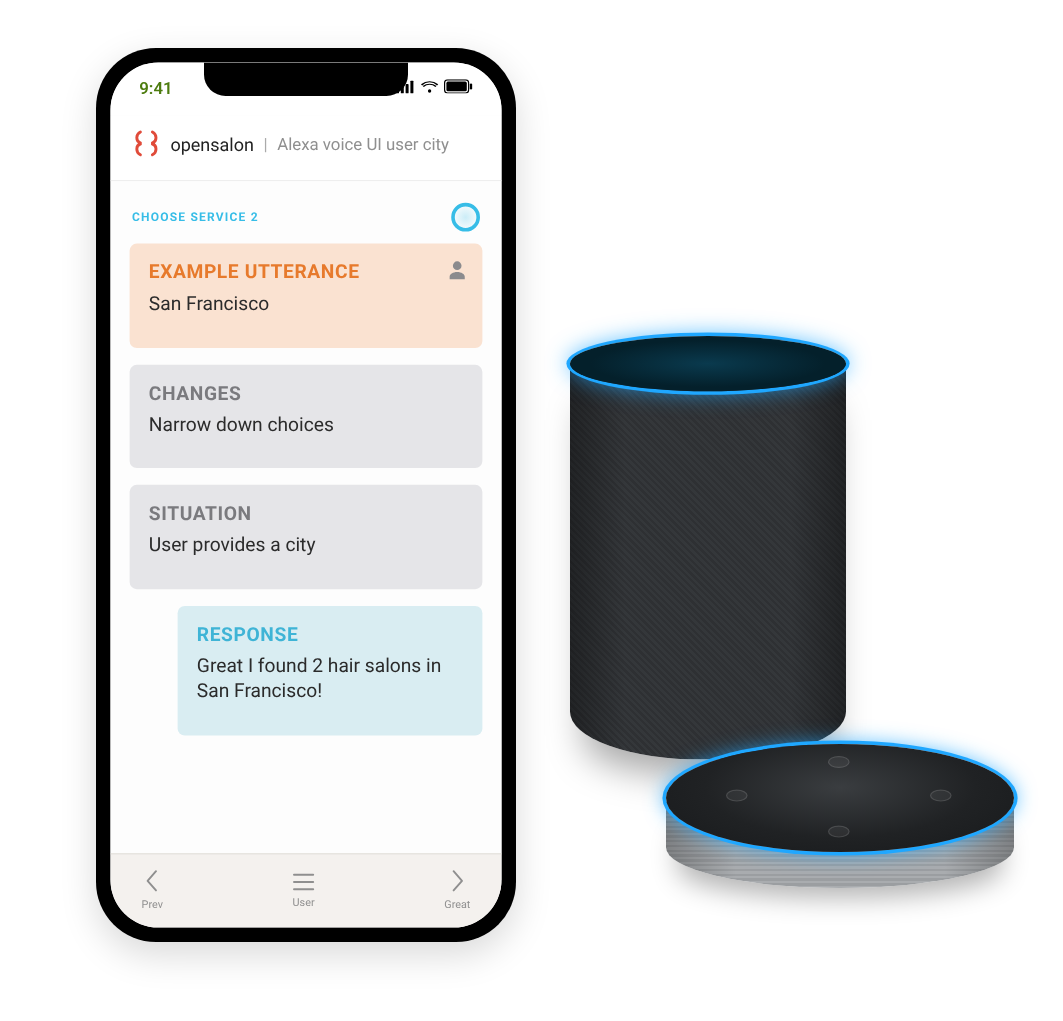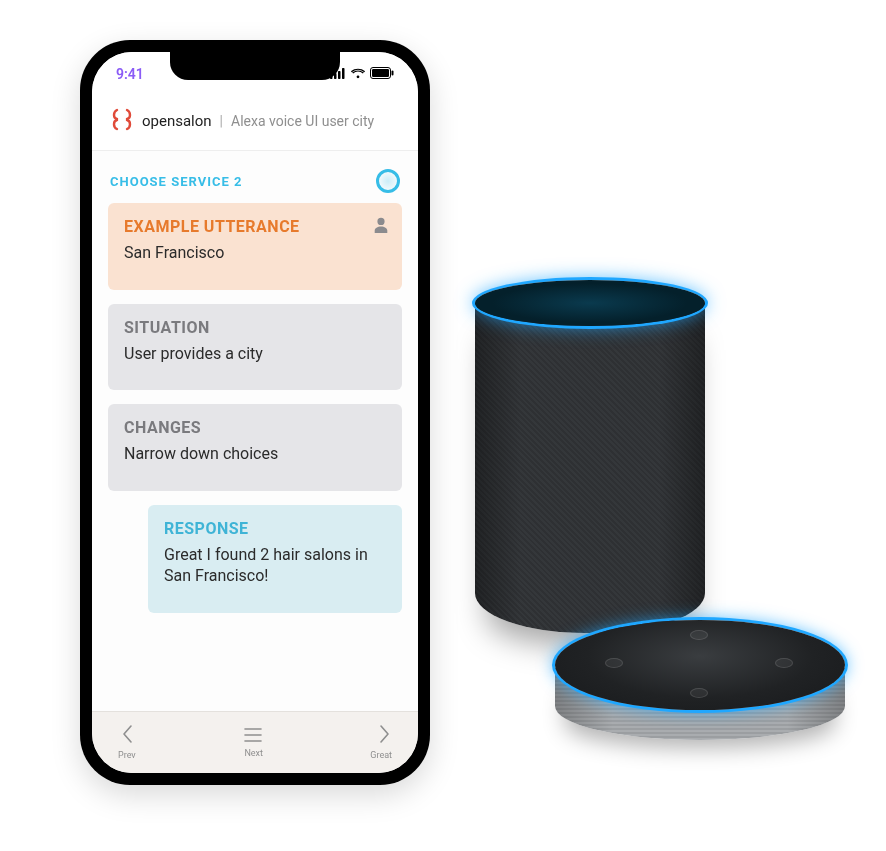--- a/index.html
+++ b/index.html
@@ -48,21 +48,21 @@
   }
 
   .status-bar {
     height: 44px;
     display: flex;
     align-items: center;
     justify-content: space-between;
     padding: 0 24px;
     font-size: 14px;
     font-weight: 600;
-    color: #8b5cf6;
+    color: #4d7c0f;
     background: #fff;
   }
   .status-right { display: flex; align-items: center; gap: 4px; }
 
   .app-header {
     background: #fff;
     padding: 10px 18px 14px 18px;
     display: flex;
     align-items: center;
     gap: 8px;
@@ -85,21 +85,21 @@
   .section-title-row {
     display: flex;
     align-items: center;
     justify-content: space-between;
     padding: 8px 2px 10px 2px;
   }
   .section-title {
     color: #37bde7;
     font-weight: 700;
     letter-spacing: 1px;
-    font-size: 13px;
+    font-size: 10px;
   }
   .alexa-ring {
     width: 24px; height: 24px;
     border: 3px solid #37bde7;
     border-radius: 50%;
     position: relative;
   }
   .alexa-ring::after{
     content:'';
     position:absolute;
@@ -139,21 +139,21 @@
     background: #f4f1ee;
     border-top: 1px solid #e4e1dd;
     display: flex;
     justify-content: space-between;
     align-items: center;
     padding: 0 26px 2px 26px;
   }
   .nav-item {
     display: flex;
     flex-direction: column;
-    align-items: flex-end;
+    align-items: center;
     gap: 2px;
     color: #8f8f8f;
     cursor: pointer;
   }
   .nav-item .glyph { font-size: 20px; line-height: 1; }
   .nav-item .txt { font-size: 9px; }
 
   
   .echo-tall {
     position: absolute;
@@ -281,27 +281,27 @@
         <span class="person-icon">
           <svg width="14" height="16" viewBox="0 0 14 16">
               <path fill="#8b8b8e" d="M7 8a3.6 3.6 0 1 0 0-7.2A3.6 3.6 0 0 0 7 8zm0 1.6c-3.5 0-6.3 1.8-6.3 4v2.4h12.6V13.6c0-2.2-2.8-4-6.3-4z"></path>
             </svg>
         </span>
         <div class="card-label">EXAMPLE UTTERANCE</div>
         <div class="card-body">San Francisco</div>
       </div>
 
       <div class="card grey">
+        <div class="card-label">CHANGES</div>
+        <div class="card-body">Narrow down choices</div>
+      </div>
+
+      <div class="card grey">
         <div class="card-label">SITUATION</div>
         <div class="card-body">User provides a city</div>
-      </div>
-
-      <div class="card grey">
-        <div class="card-label">CHANGES</div>
-        <div class="card-body">Narrow down choices</div>
       </div>
 
       <div class="card blue">
         <div class="card-label">RESPONSE</div>
         <div class="card-body">Great I found 2 hair salons in San Francisco!</div>
       </div>
     </div>
 
     <div class="bottom-nav">
       <div class="nav-item">
@@ -315,21 +315,21 @@
       <div class="nav-item">
         <span class="glyph">
           <svg width="20" height="16" viewBox="0 0 20 16">
               <g stroke="#8f8f8f" stroke-width="1.6" stroke-linecap="round">
                 <line x1="2" y1="2" x2="18" y2="2"></line>
                 <line x1="2" y1="8" x2="18" y2="8"></line>
                 <line x1="2" y1="14" x2="18" y2="14"></line>
               </g>
             </svg>
         </span>
-        <span class="txt">Next</span>
+        <span class="txt">User</span>
       </div>
       <div class="nav-item">
         <span class="glyph">
           <svg width="16" height="22" viewBox="0 0 16 22">
               <path fill="none" stroke="#8f8f8f" stroke-width="1.6" stroke-linecap="round" stroke-linejoin="round" d="M5 3 L12 11 L5 19"></path>
             </svg>
         </span>
         <span class="txt">Great</span>
       </div>
     </div>

